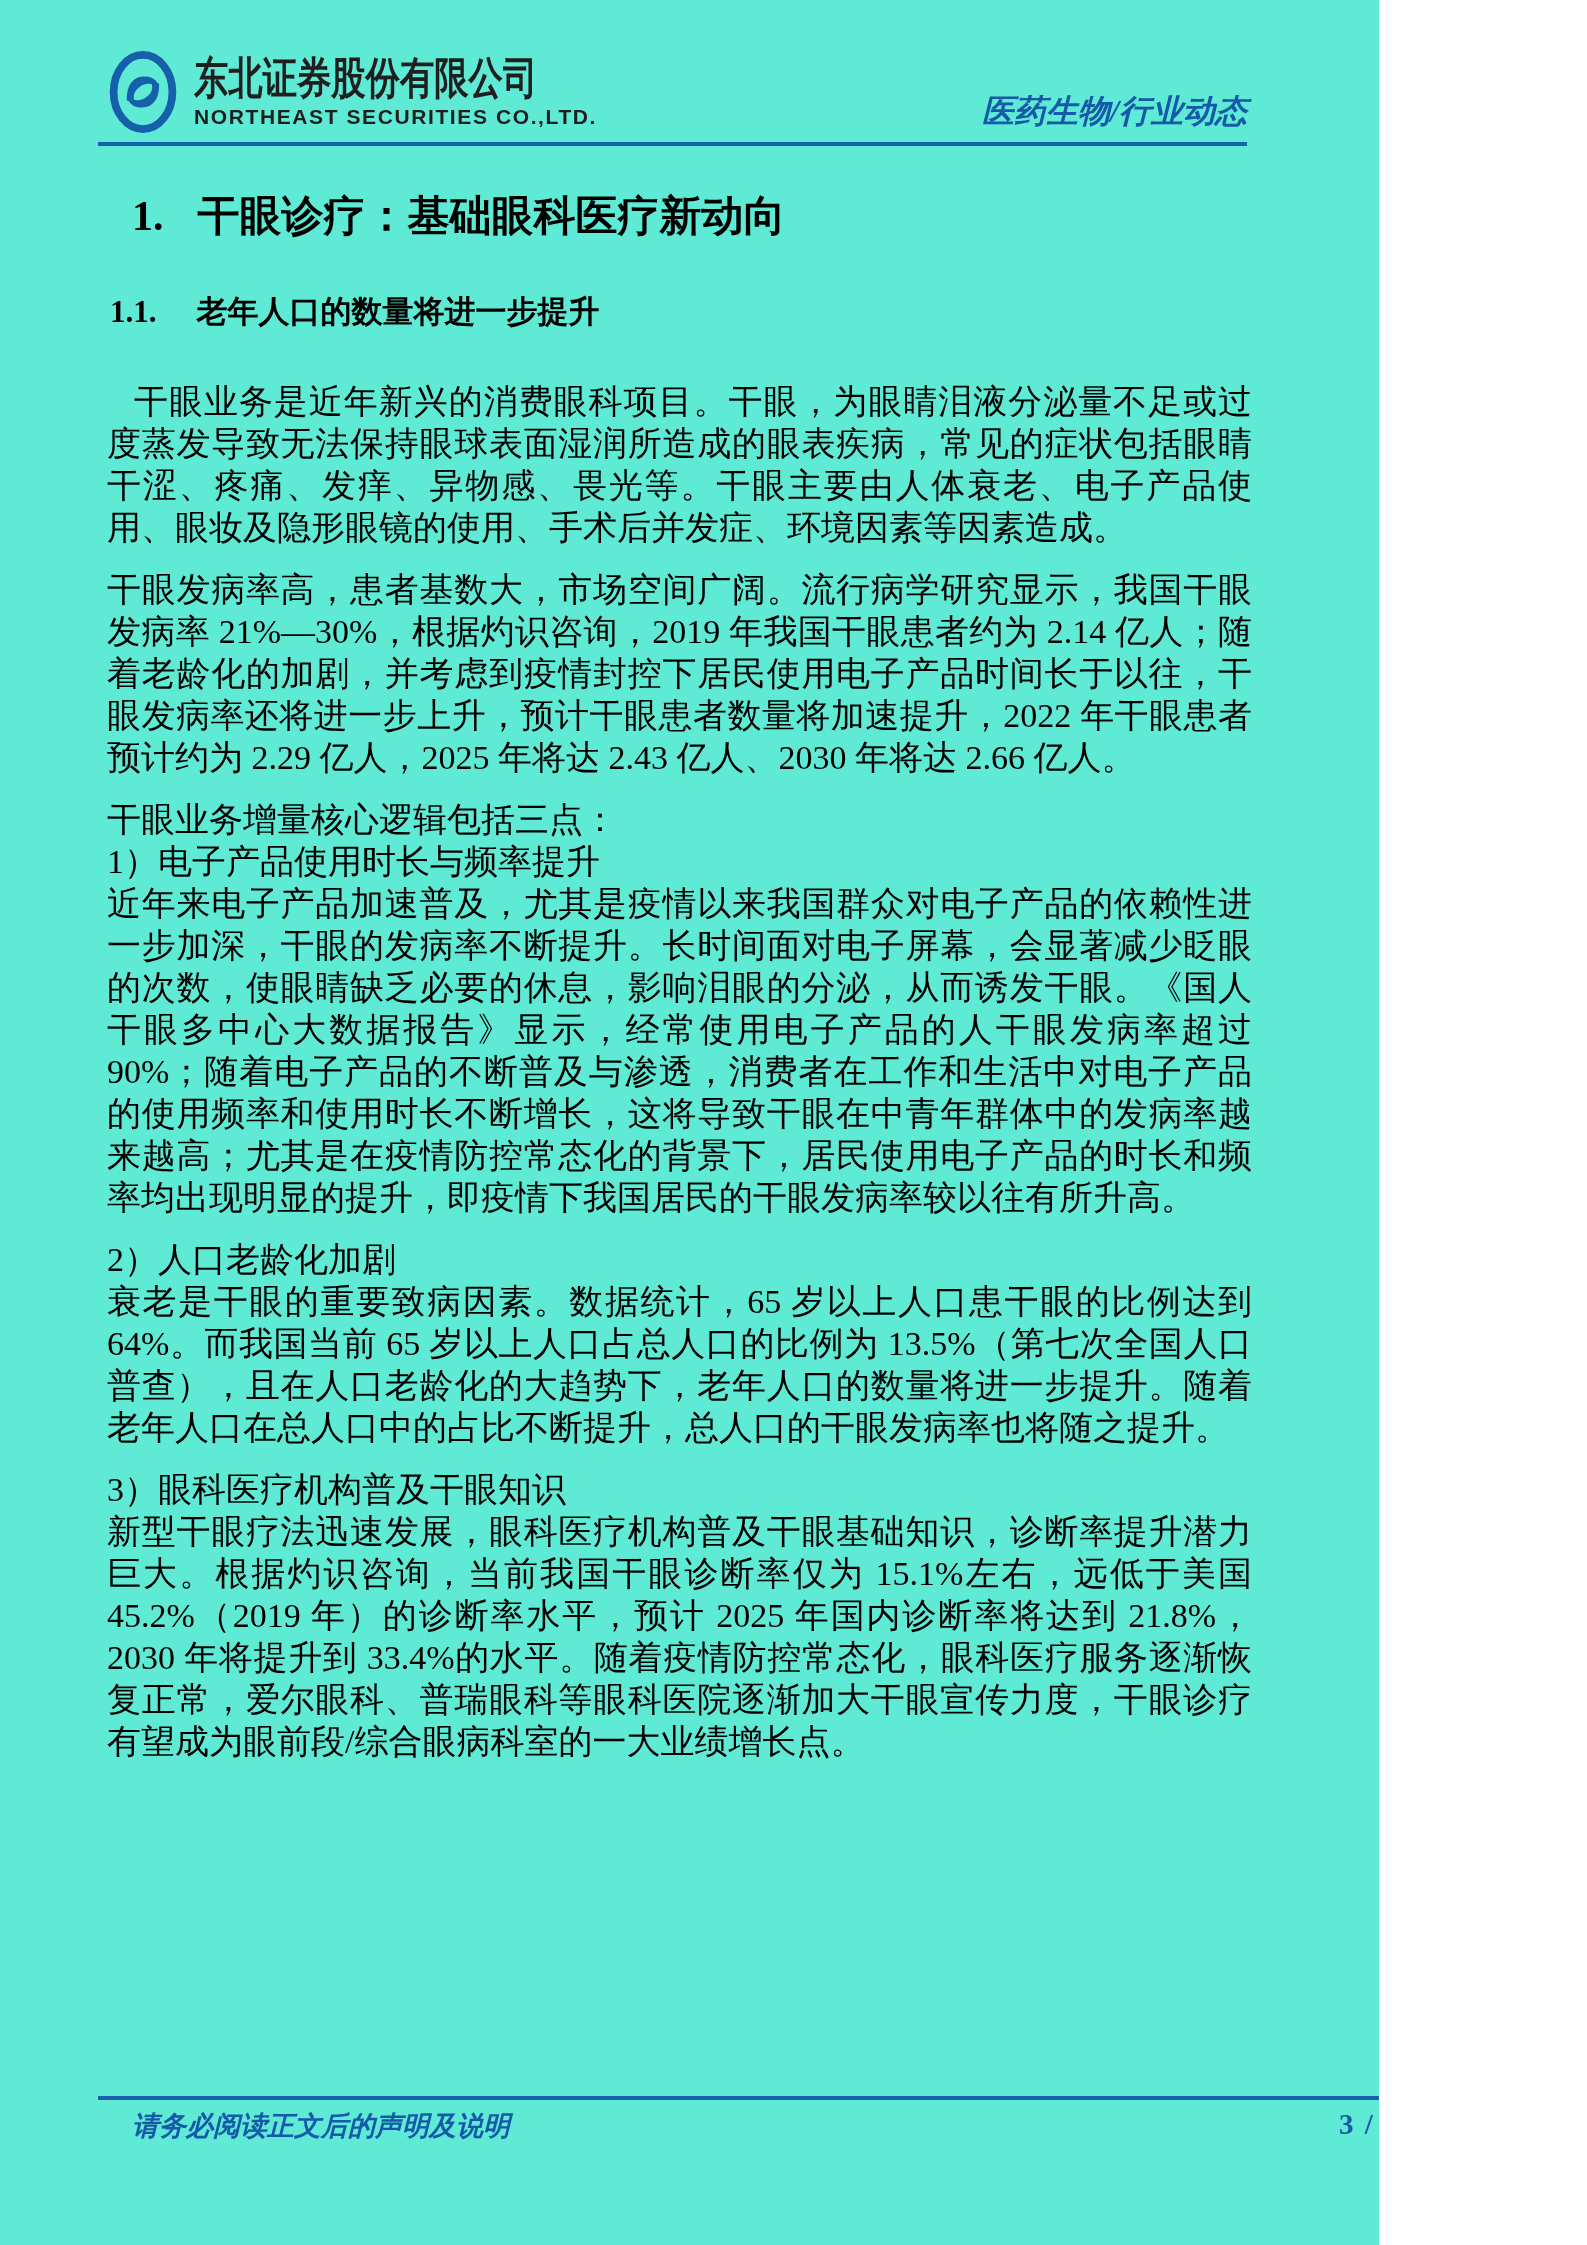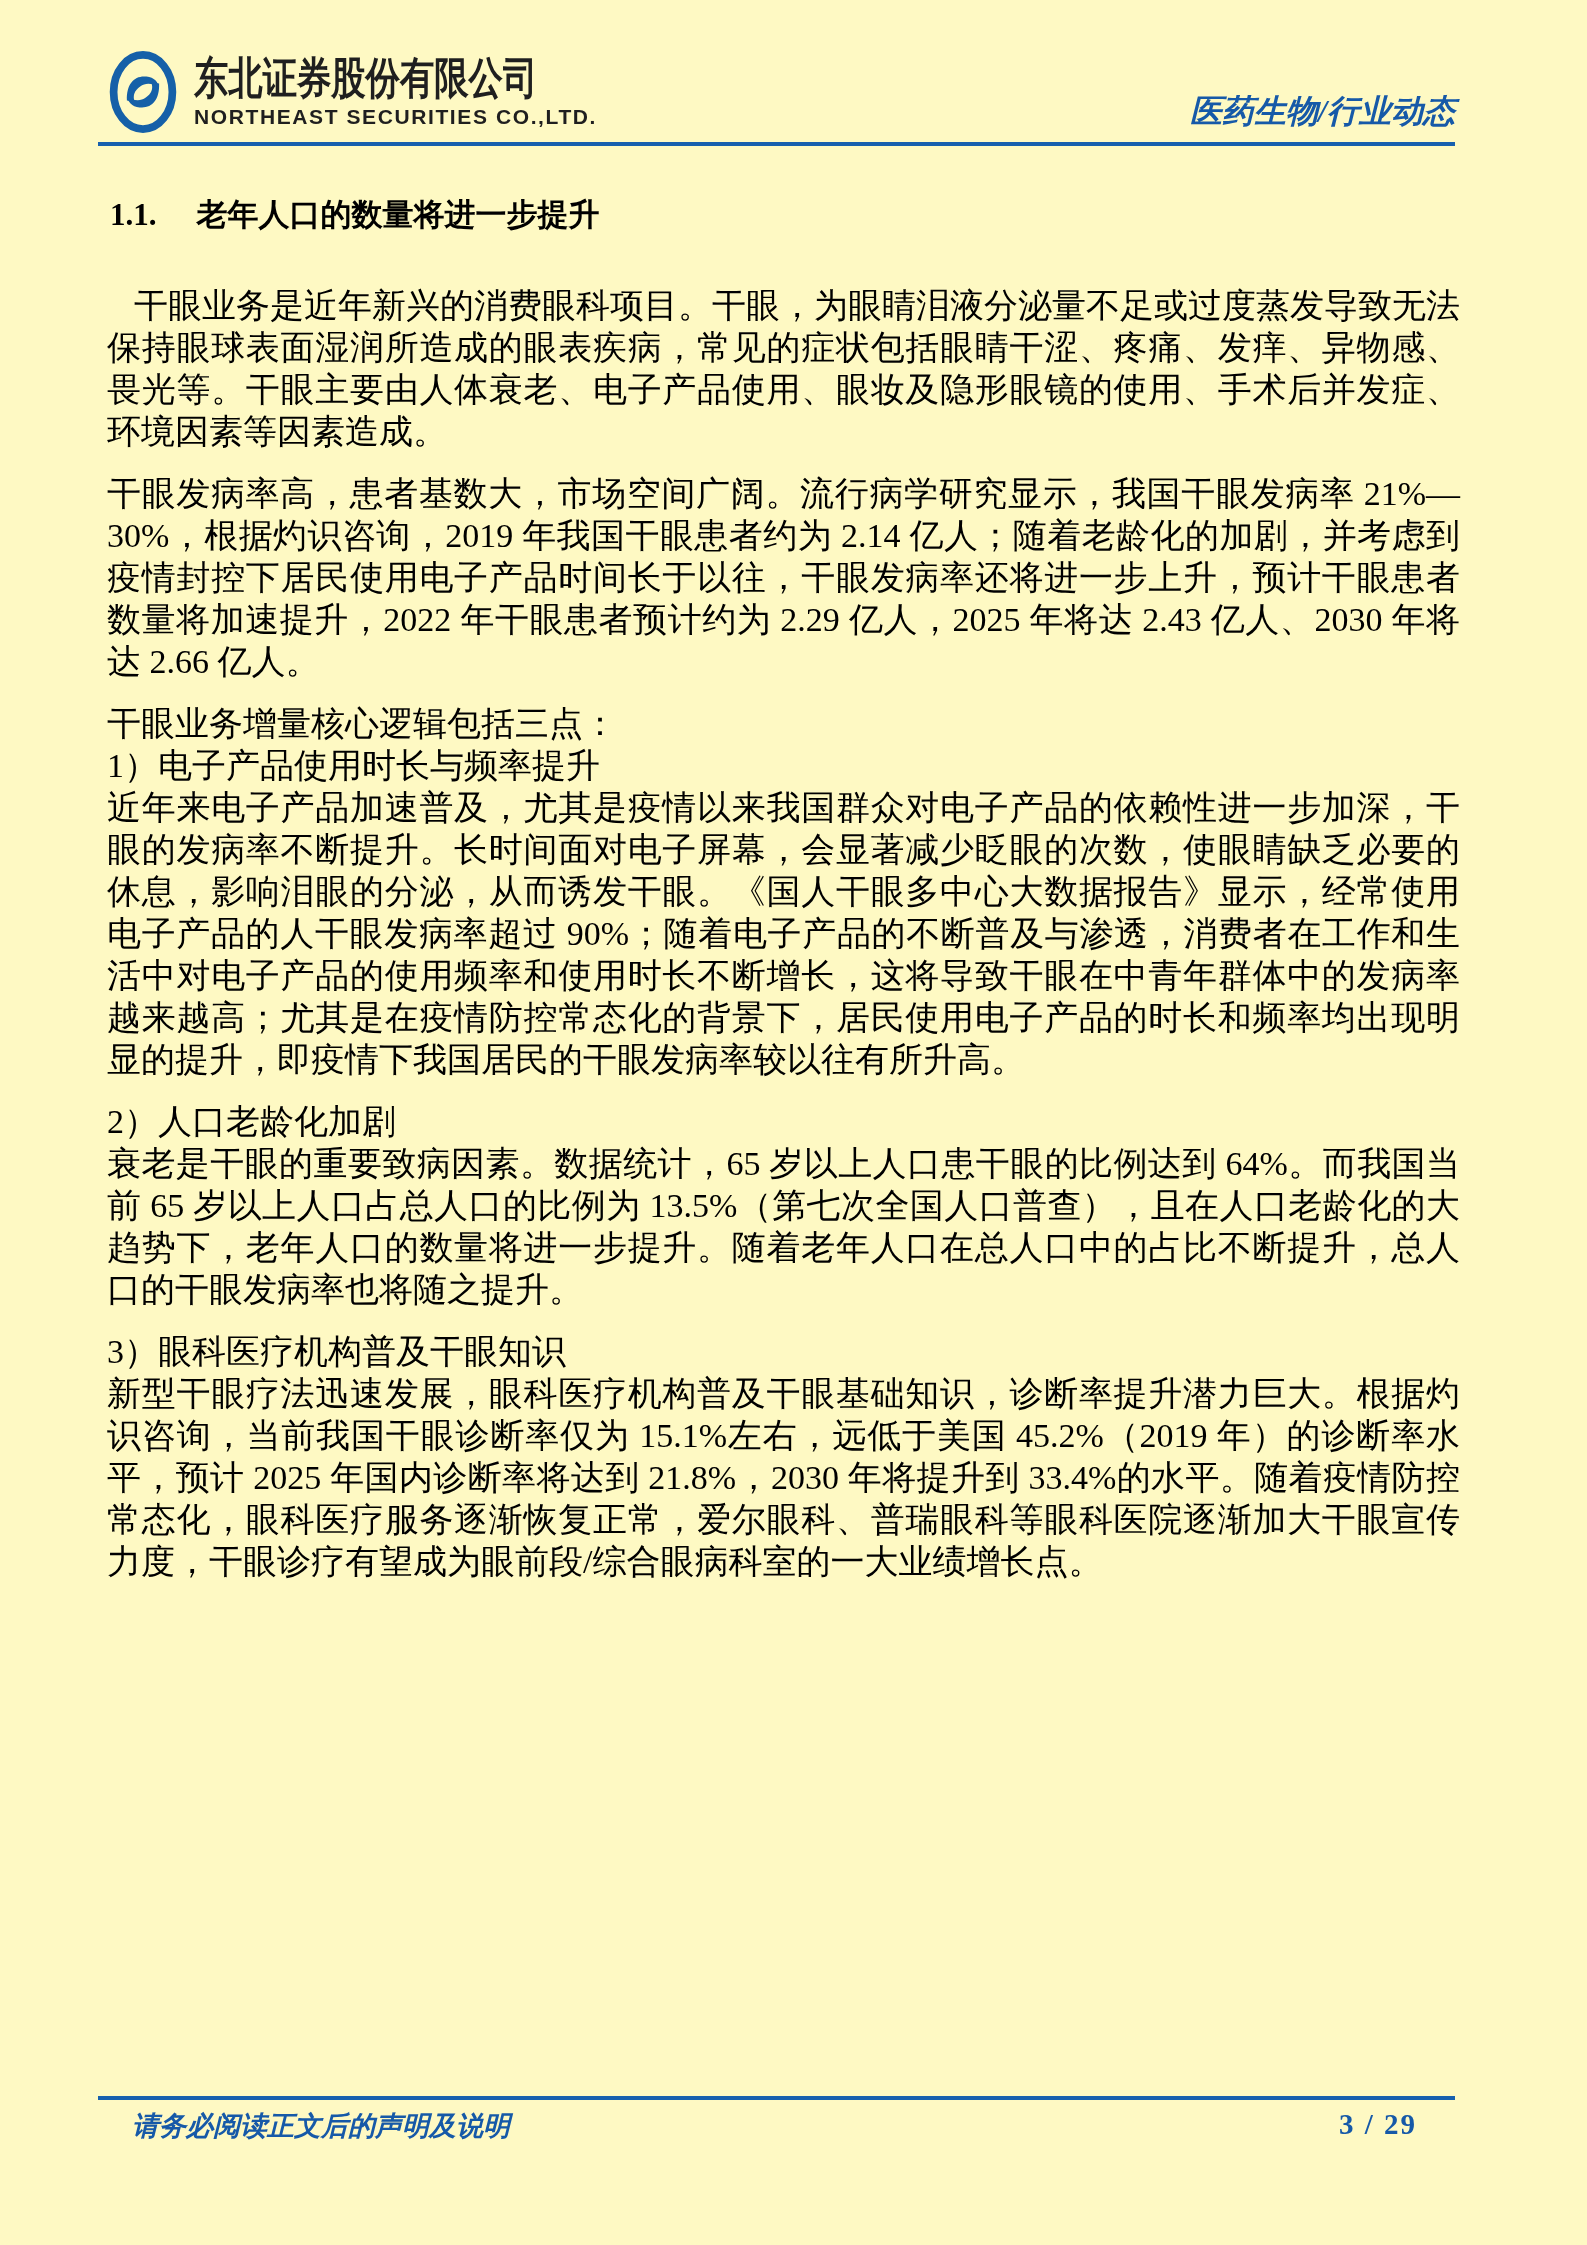--- a/index.html
+++ b/index.html
@@ -1,19 +1,19 @@
 <!DOCTYPE html>
 <html lang="zh"><head>
 <meta charset="utf-8">
 <style>
   html,body{margin:0;padding:0;background:#ffffff;}
   .page{
     position:relative;
-    width:1587px;height:2245px;
-    background:#fef9c3;
+    width:1379px;height:2245px;
+    background:#5eead4;
     overflow:hidden;
     color:#111;
     font-family:"Liberation Serif","DejaVu Serif",serif;
   }
   
   .header{
     display:flex;justify-content:space-between;align-items:flex-end;
     padding:50px 132px 8px 108px;
   }
   .brand{display:flex;align-items:center;}
@@ -77,20 +77,23 @@
         <div class="brand-cn">东北证券股份有限公司</div>
         <div class="brand-en">NORTHEAST SECURITIES CO.,LTD.</div>
       </div>
     </div>
     <div class="category">医药生物/行业动态</div>
   </header>
 
   <div class="rule"></div>
 
   <main>
+    <div class="h1">
+      <span class="num">1.</span><span>干眼诊疗：基础眼科医疗新动向</span>
+    </div>
     <div class="h2">
       <span class="num">1.1.</span><span>老年人口的数量将进一步提升</span>
     </div>
     <section class="content" id="paragraphs">
         <div class="para indent"><span class="b">干眼业务是近年新兴的消费眼科项目。</span><span>干眼，为眼睛泪液分泌量不足或过度蒸发导致无法保持眼球表面湿润所造成的眼表疾病，常见的症状包括眼睛干涩、疼痛、发痒、异物感、畏光等。干眼主要由人体衰老、电子产品使用、眼妆及隐形眼镜的使用、手术后并发症、环境因素等因素造成。</span></div>
         <div class="para"><span class="b">干眼发病率高，患者基数大，市场空间广阔。</span><span>流行病学研究显示，我国干眼发病率 21%—30%，根据灼识咨询，2019 年我国干眼患者约为 2.14 亿人；随着老龄化的加剧，并考虑到疫情封控下居民使用电子产品时间长于以往，干眼发病率还将进一步上升，预计干眼患者数量将加速提升，2022 年干眼患者预计约为 2.29 亿人，2025 年将达 2.43 亿人、2030 年将达 2.66 亿人。</span></div>
         <div class="para"><span class="b">干眼业务增量核心逻辑包括三点：
 1）电子产品使用时长与频率提升
 近年来电子产品加速普及，尤其是疫情以来我国群众对电子产品的依赖性进一步加深，干眼的发病率不断提升。</span><span>长时间面对电子屏幕，会显著减少眨眼的次数，使眼睛缺乏必要的休息，影响泪眼的分泌，从而诱发干眼。《国人干眼多中心大数据报告》显示，经常使用电子产品的人干眼发病率超过 90%；随着电子产品的不断普及与渗透，消费者在工作和生活中对电子产品的使用频率和使用时长不断增长，这将导致干眼在中青年群体中的发病率越来越高；尤其是在疫情防控常态化的背景下，居民使用电子产品的时长和频率均出现明显的提升，即疫情下我国居民的干眼发病率较以往有所升高。</span></div>
         <div class="para"><span class="b">2）人口老龄化加剧

